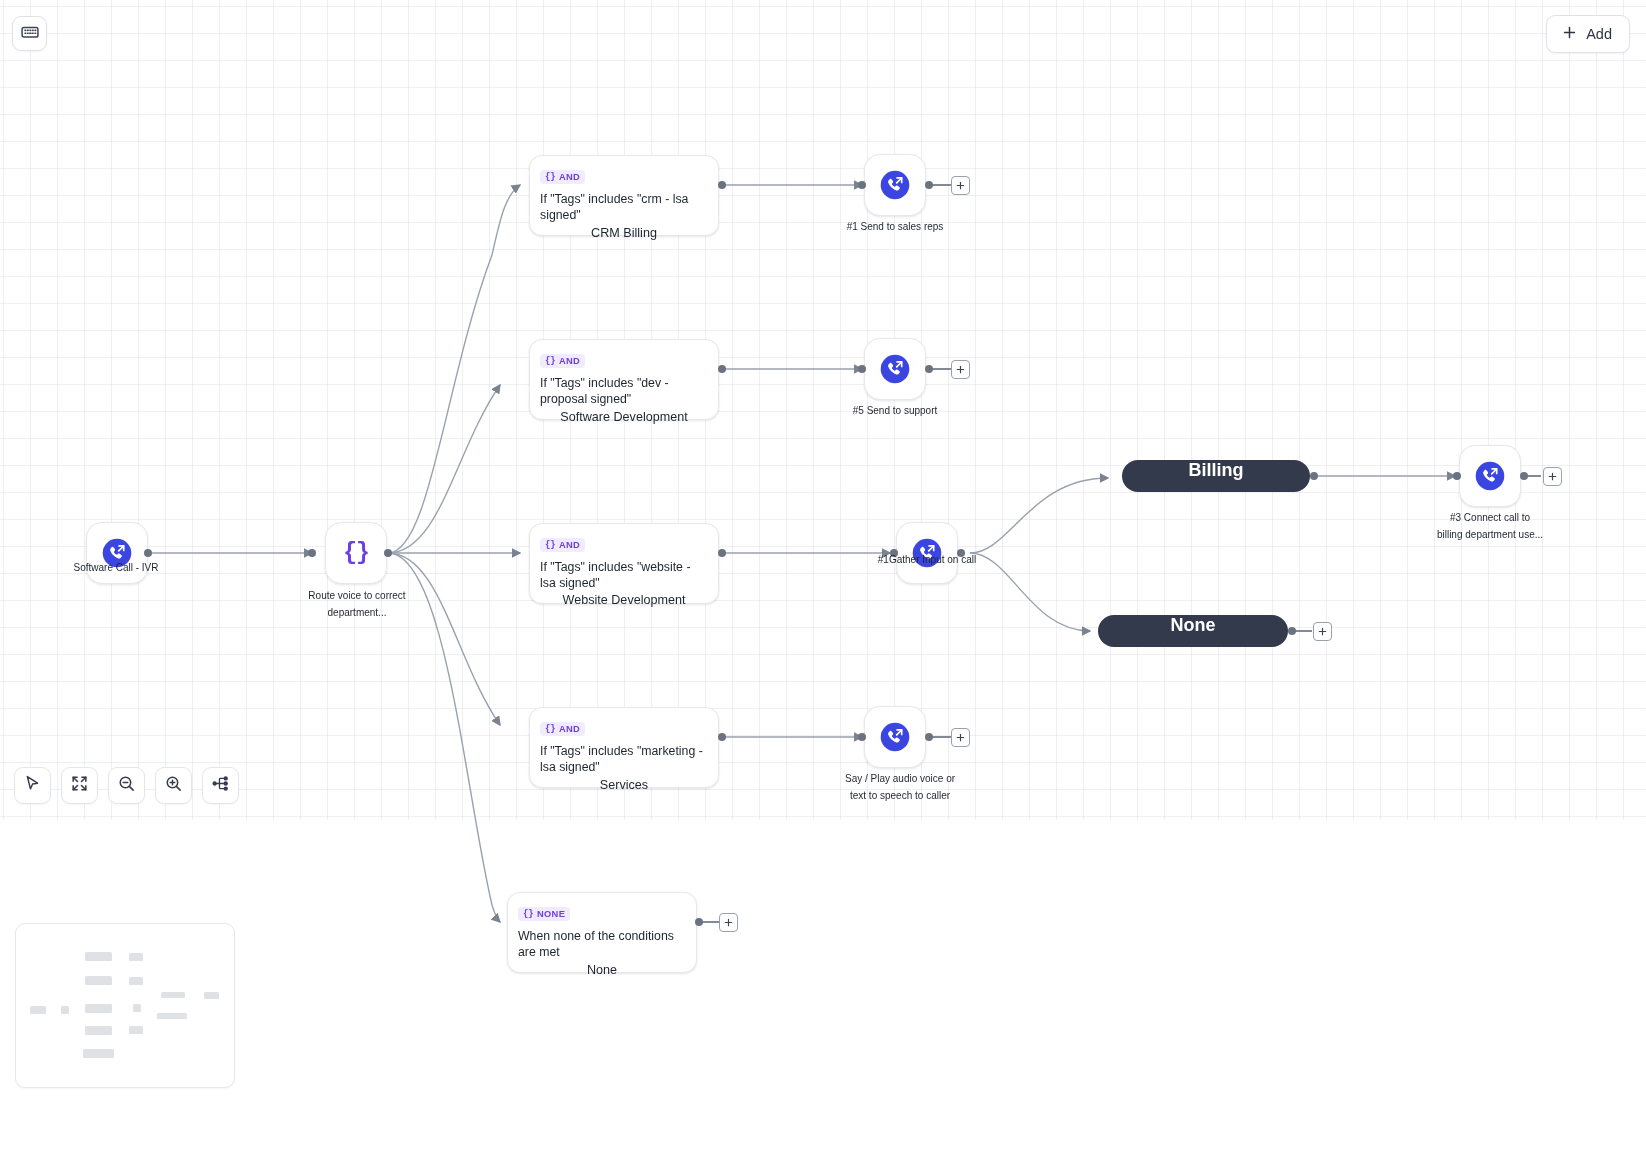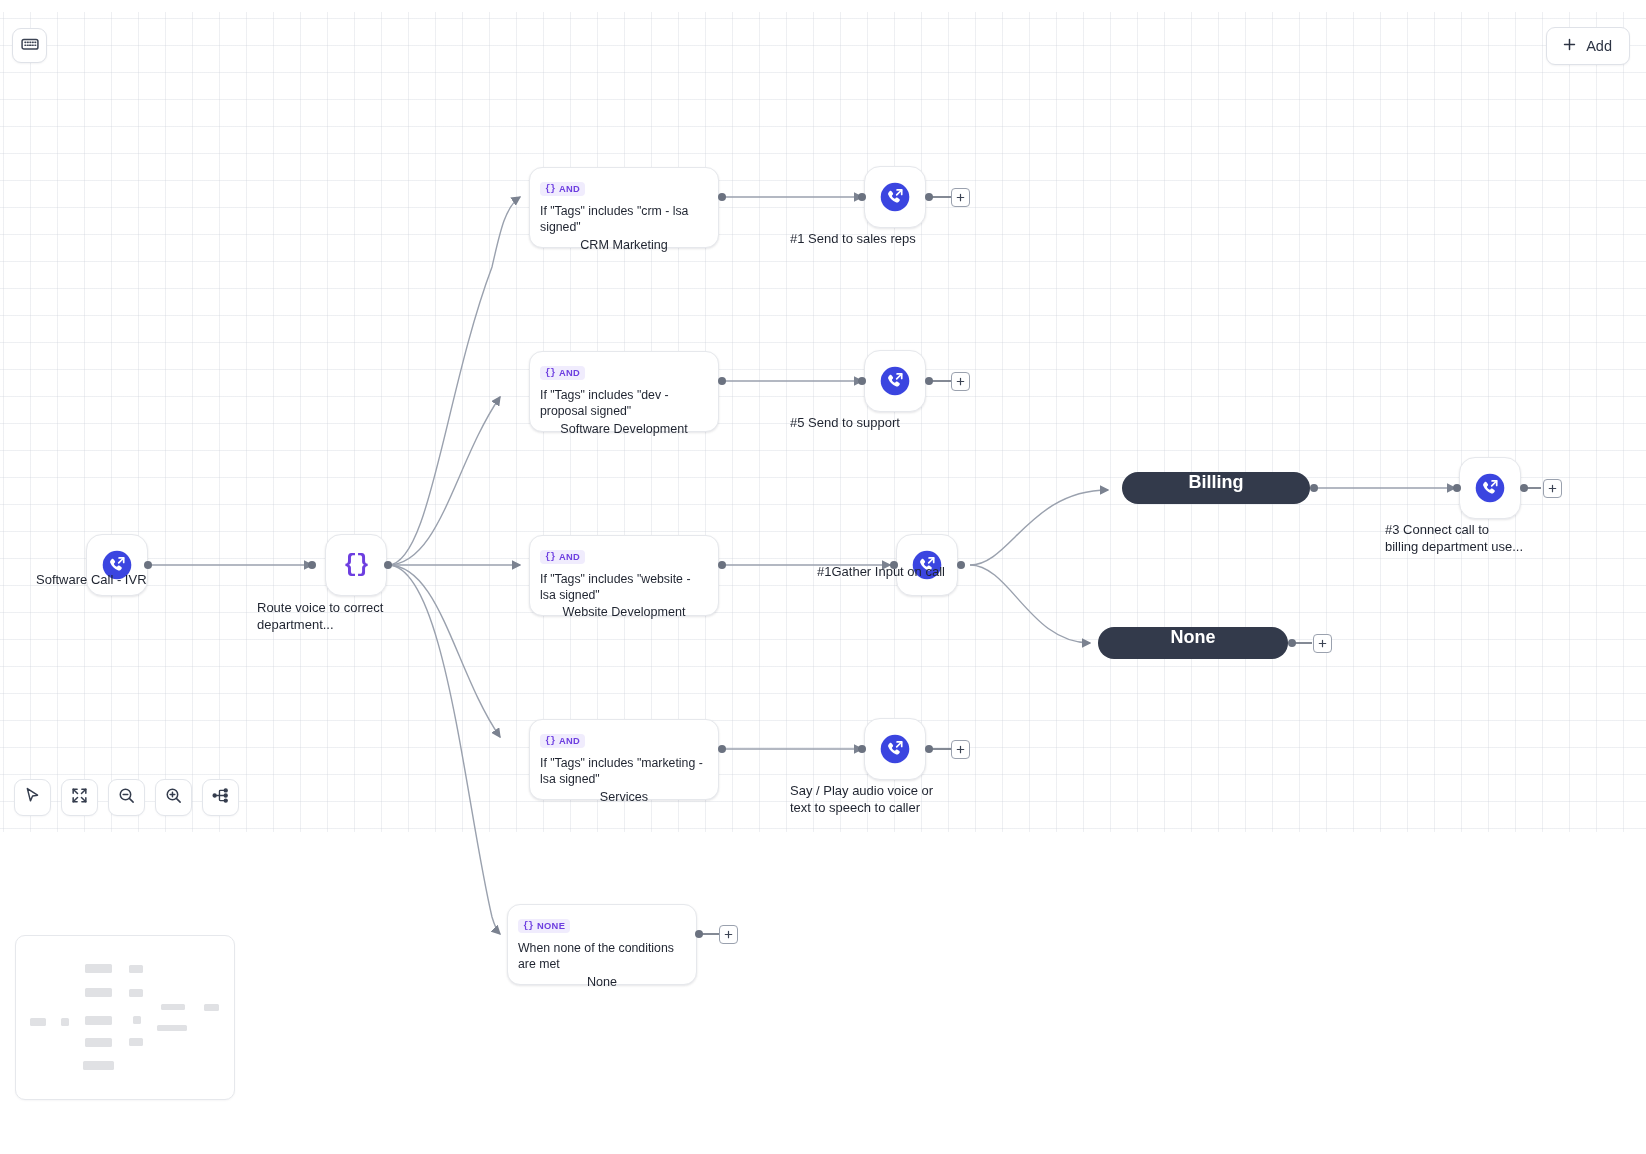--- a/index.html
+++ b/index.html
@@ -11,21 +11,20 @@
   }
   #canvas {
     position: relative;
     width: 1646px; height: 820px;
     background-color: #ffffff;
     background-image:
       linear-gradient(to right, rgba(210,214,222,0.38) 1px, transparent 1px),
       linear-gradient(to bottom, rgba(210,214,222,0.38) 1px, transparent 1px);
     background-size: 27px 27px;
     background-position: 3px 6px;
-    margin-top: 12px;
   }
 
   
   #edges { position: absolute; inset: 0; width: 1646px; height: 1154px; pointer-events: none; }
 
   
   .node {
     position: absolute;
     background: #ffffff;
     border: 1px solid #e6e8ec;
@@ -45,21 +44,22 @@
     color: #6d3ee0;
     font-family: "Liberation Mono", monospace;
     font-size: 23px;
     font-weight: 700;
     letter-spacing: -1px;
   }
 
   
   .caption {
     position: absolute;
-    font-size: 13px;
+    text-align: center;
+    font-size: 10px;
     line-height: 16.5px;
     color: #1f2430;
     white-space: pre-line;
   }
 
   
   .cond-card {
     position: absolute;
     width: 190px;
     background: #ffffff;
@@ -291,21 +291,21 @@
 department...</div>
 
   <div class="cond-card" style="left:529px; top:155px;">
     <span class="cond-badge">
       <span class="brace">{}</span>
       <span>AND</span>
     </span>
     <div class="cond-text">If "Tags" includes "crm - lsa signed"</div>
   </div>
   <div class="port" style="left:718px; top:181px;"></div>
-  <div class="cond-label" style="left:529px; top:225px;">CRM Marketing</div>
+  <div class="cond-label" style="left:529px; top:225px;">CRM Billing</div>
 
   <div class="cond-card" style="left:529px; top:339px;">
     <span class="cond-badge">
       <span class="brace">{}</span>
       <span>AND</span>
     </span>
     <div class="cond-text">If "Tags" includes "dev - proposal signed"</div>
   </div>
   <div class="port" style="left:718px; top:365px;"></div>
   <div class="cond-label" style="left:529px; top:409px;">Software Development</div>

